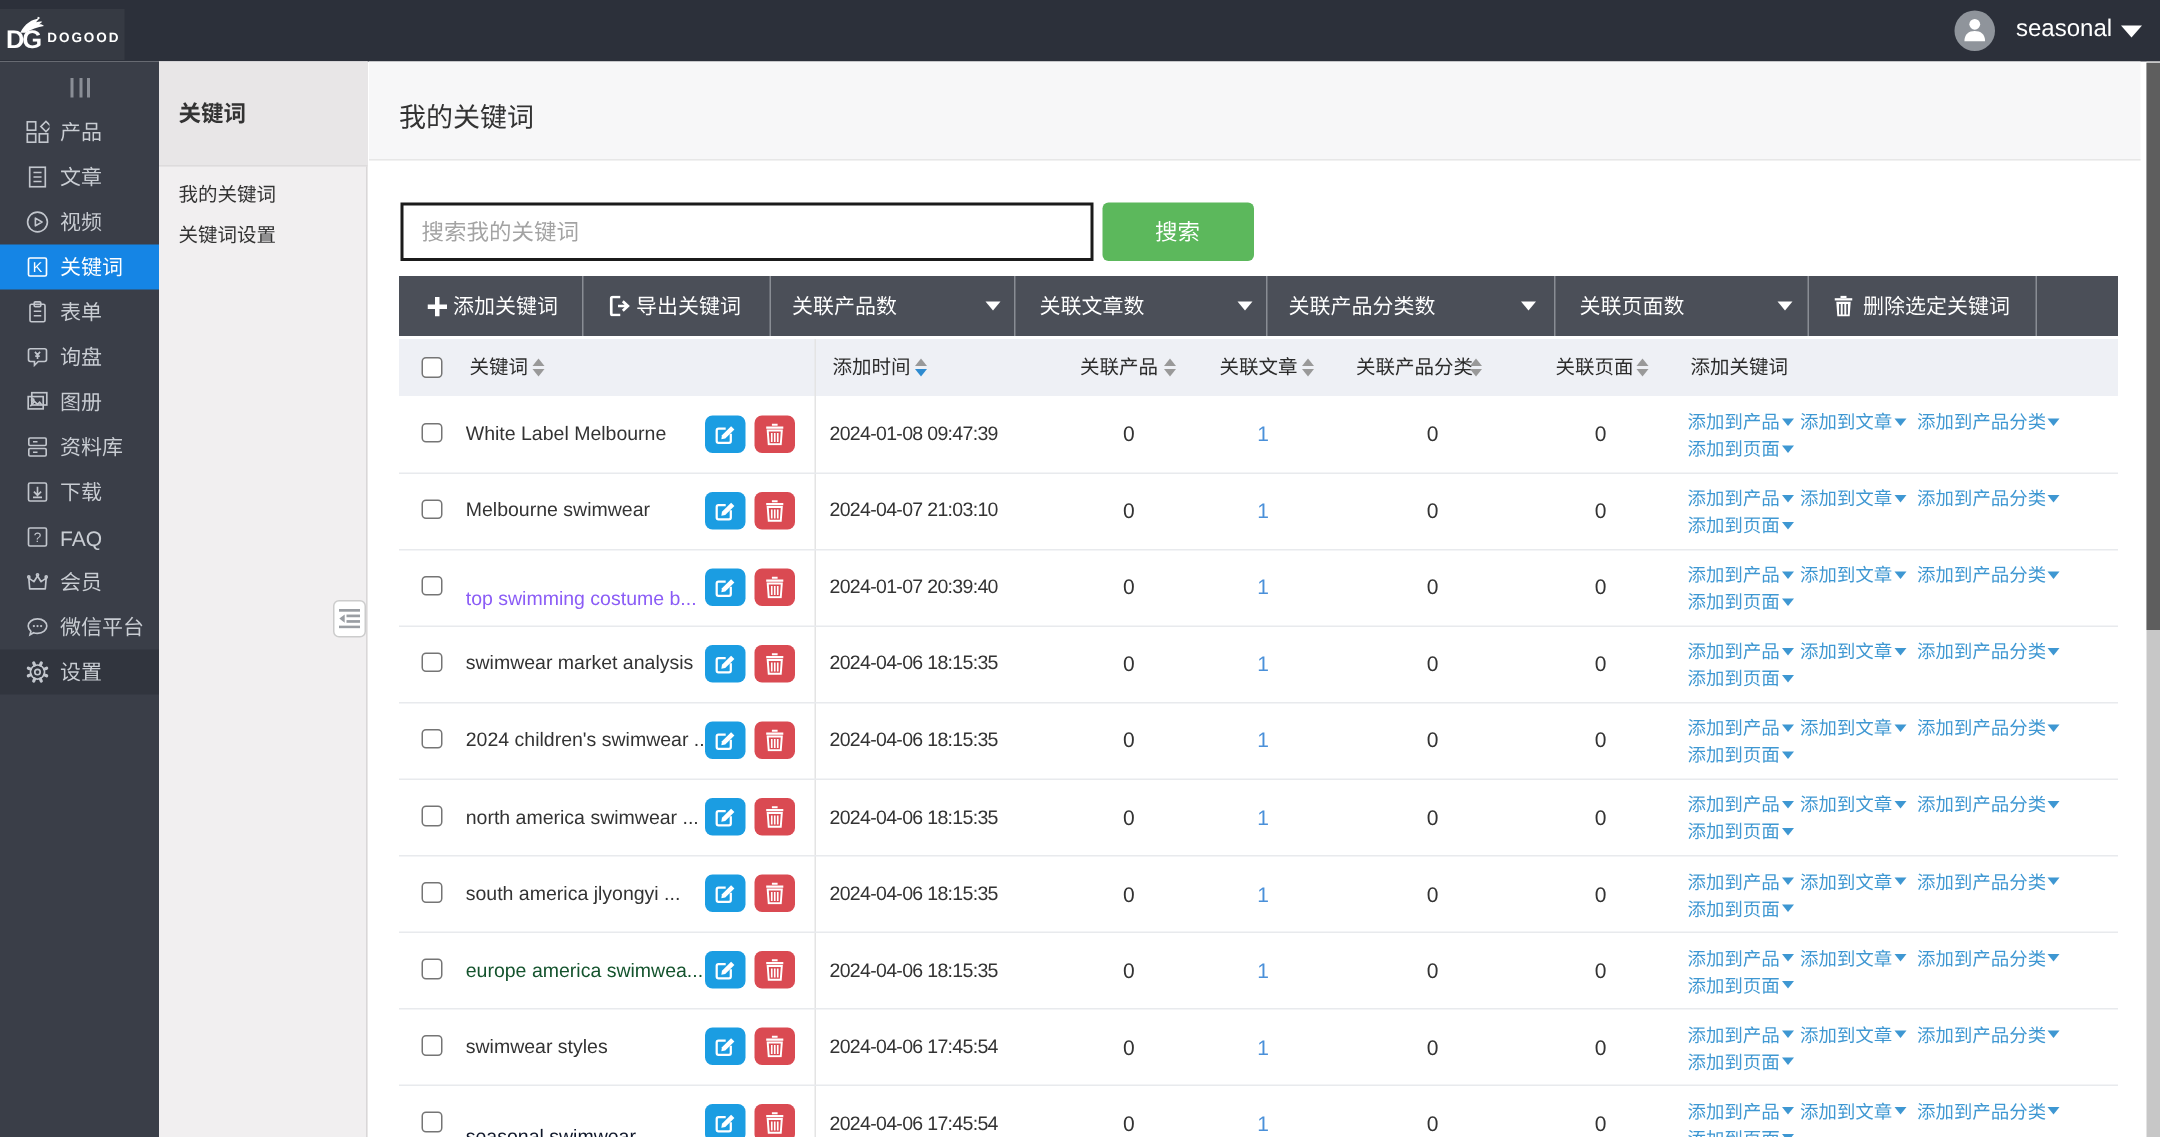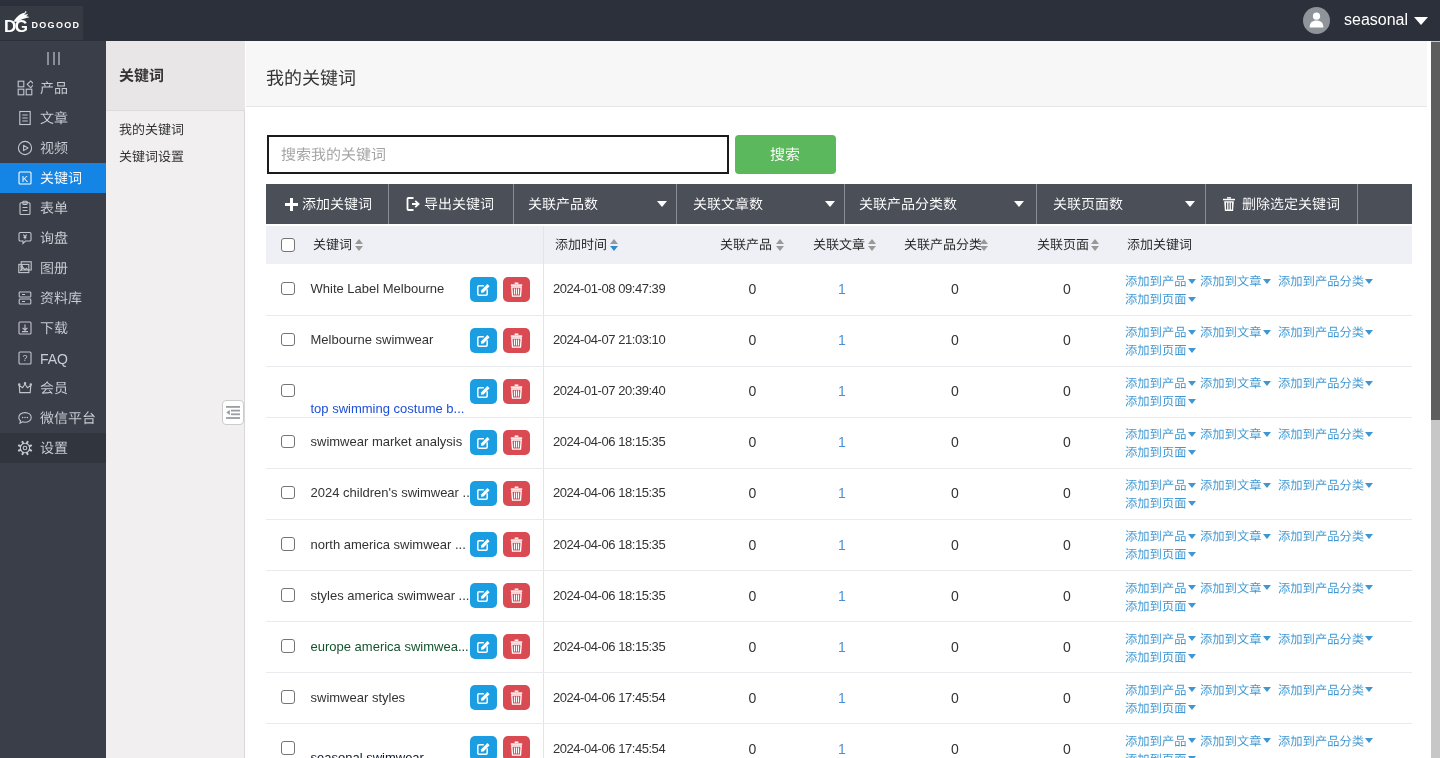--- a/index.html
+++ b/index.html
@@ -618,21 +618,21 @@
       <use href="#g6dfbR" x="0"></use>
       <use href="#g52a0R" x="1000"></use>
       <use href="#g5230R" x="2000"></use>
       <use href="#g9875R" x="3000"></use>
       <use href="#g9762R" x="4000"></use>
     </g>
   </svg>
 <div style="position:absolute;left:1188.0px;top:347.65000000000003px;width:0;height:0;border-left:4.5px solid transparent;border-right:4.5px solid transparent;border-top:5.5px solid #3e97d2"></div>
 <div style="position:absolute;left:265.5px;top:416.8px;width:1146.5px;height:1px;background:#e8eaed"></div>
 <div style="position:absolute;left:281px;top:383.75px;width:13.5px;height:13.5px;background:#fff;border:1.5px solid #757575;border-radius:3px"></div>
-<div style="position:absolute;left:310.5px;top:401px;font:13px 'Liberation Sans';color:#1d4ed8;white-space:nowrap">top swimming costume b...</div>
+<div style="position:absolute;left:310.5px;top:391px;font:13px 'Liberation Sans';color:#8b5cf6;white-space:nowrap">top swimming costume b...</div>
 <div style="position:absolute;left:470px;top:378.75px;width:27px;height:25px;background:#1b9de2;border-radius:5px">
     <svg width="15" height="15" viewBox="0 0 15 15" style="position:absolute;left:6px;top:5px">
       <path d="M11.2 7.2 V12 Q11.2 13.2 10 13.2 H3 Q1.8 13.2 1.8 12 V5 Q1.8 3.8 3 3.8 H7.8" stroke="#fff" stroke-width="1.5" fill="none"></path>
       <path d="M5.3 8.2 L11.4 2.1 L13.6 4.3 L7.5 10.4 L4.9 10.8 Z" fill="#fff"></path>
     </svg>
   </div>
 <div style="position:absolute;left:503px;top:378.75px;width:27px;height:25px;background:#da4a52;border-radius:5px">
     <svg width="13" height="15" viewBox="0 0 13 15" style="position:absolute;left:7px;top:5px">
       <path d="M4.6 1.2 H8.4" stroke="#fff" stroke-width="1.4" fill="none"></path>
       <path d="M0.8 3.1 H12.2" stroke="#fff" stroke-width="1.5" fill="none"></path>
@@ -874,21 +874,21 @@
       <use href="#g6dfbR" x="0"></use>
       <use href="#g52a0R" x="1000"></use>
       <use href="#g5230R" x="2000"></use>
       <use href="#g9875R" x="3000"></use>
       <use href="#g9762R" x="4000"></use>
     </g>
   </svg>
 <div style="position:absolute;left:1188.0px;top:552.05px;width:0;height:0;border-left:4.5px solid transparent;border-right:4.5px solid transparent;border-top:5.5px solid #3e97d2"></div>
 <div style="position:absolute;left:265.5px;top:621.2px;width:1146.5px;height:1px;background:#e8eaed"></div>
 <div style="position:absolute;left:281px;top:588.15px;width:13.5px;height:13.5px;background:#fff;border:1.5px solid #757575;border-radius:3px"></div>
-<div style="position:absolute;left:310.5px;top:587.6px;font:13px 'Liberation Sans';color:#333;white-space:nowrap">styles america swimwear ...</div>
+<div style="position:absolute;left:310.5px;top:587.6px;font:13px 'Liberation Sans';color:#333;white-space:nowrap">south america jlyongyi ...</div>
 <div style="position:absolute;left:470px;top:583.15px;width:27px;height:25px;background:#1b9de2;border-radius:5px">
     <svg width="15" height="15" viewBox="0 0 15 15" style="position:absolute;left:6px;top:5px">
       <path d="M11.2 7.2 V12 Q11.2 13.2 10 13.2 H3 Q1.8 13.2 1.8 12 V5 Q1.8 3.8 3 3.8 H7.8" stroke="#fff" stroke-width="1.5" fill="none"></path>
       <path d="M5.3 8.2 L11.4 2.1 L13.6 4.3 L7.5 10.4 L4.9 10.8 Z" fill="#fff"></path>
     </svg>
   </div>
 <div style="position:absolute;left:503px;top:583.15px;width:27px;height:25px;background:#da4a52;border-radius:5px">
     <svg width="13" height="15" viewBox="0 0 13 15" style="position:absolute;left:7px;top:5px">
       <path d="M4.6 1.2 H8.4" stroke="#fff" stroke-width="1.4" fill="none"></path>
       <path d="M0.8 3.1 H12.2" stroke="#fff" stroke-width="1.5" fill="none"></path>

